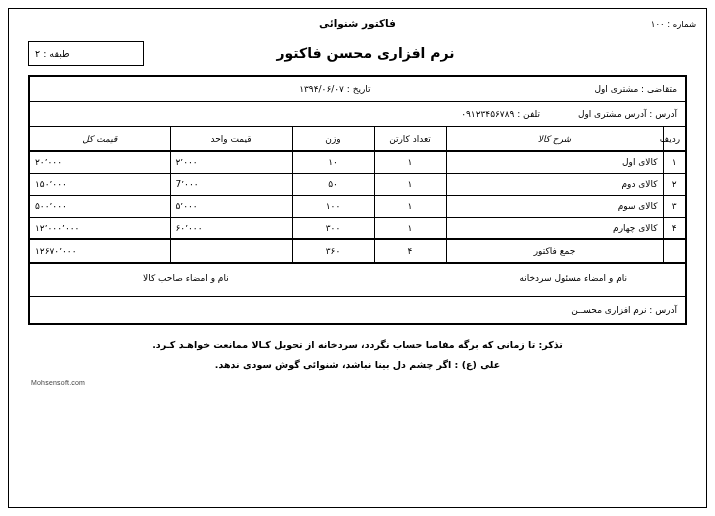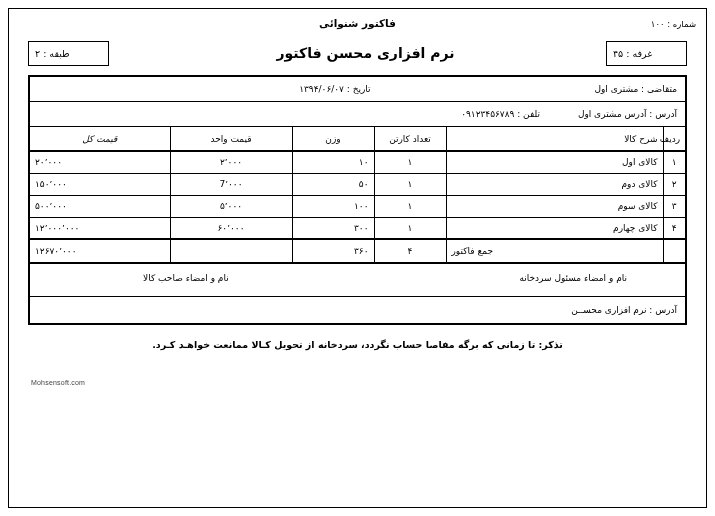--- a/index.html
+++ b/index.html
@@ -63,21 +63,21 @@
     top: 4px;
     text-align: center;
     font-size: 14px;
     font-weight: bold;
     letter-spacing: .3px;
     padding-left: 16px;
   }
   .corner-box {
     position: absolute;
     top: 0;
-    width: 81px;
+    width: 116px;
     height: 25px;
     border: 1px solid #000;
     font-size: 9.5px;
     display: flex;
     align-items: center;
     justify-content: flex-end;
     padding-left: 6px;
     padding-right: 6px;
   }
   .corner-box.right { right: 0; }
@@ -134,31 +134,31 @@
     height: 24px;
   }
   table.items tr td:first-child,
   table.items tr th:first-child { border-right: none; margin-top: 29px; }
   table.items tr td:last-child,
   table.items tr th:last-child { border-left: none; }
 
   .col-radif  { width: 22px;  text-align: center; }
   .col-desc   { width: auto;  text-align: right; }
   .col-carton { width: 72px;  text-align: center; }
-  .col-weight { width: 82px;  }
-  .col-unit   { width: 122px; text-align: center; padding-left: 22px; }
+  .col-weight { width: 82px;  text-align: center; }
+  .col-unit   { width: 122px; text-align: left; padding-left: 22px; }
   .col-total  { width: 140px; text-align: left; padding-left: 22px; }
 
   tr.total-row td {
     border-top: 2px solid #000;
     border-bottom: 2px solid #000;
     height: 24px;
   }
   tr.total-row td.label-cell {
-    text-align: left;
+    text-align: center;
   }
 
   .words-row {
     border-bottom: 2px solid #000;
     height: 26px;
     text-align: center;
     font-size: 9px;
     line-height: 26px;
   }
   .sign-row {
@@ -211,23 +211,20 @@
 <body>
 
 <div id="page">
 
   <div class="top-strip">
     <div class="doc-number">شماره : ۱۰۰</div>
     <div class="main-title">فاکتور شنوائی</div>
   </div>
 
   <div class="header-band">
-    <div class="corner-box right">
-      <span>غرفه : ۴۵</span>
-    </div>
     <div class="brand-title">نرم افزاری محسن  فاکتور</div>
     <div class="corner-box left">
       <span>طبقه : ۲</span>
     </div>
   </div>
 
   <div class="invoice-box">
 
     <div class="row-line">
       <span class="cell-right">متقاضی : مشتری اول</span>
@@ -236,21 +233,21 @@
 
     <div class="row-line">
       <span class="cell-right">آدرس : آدرس مشتری اول</span>
       <span class="cell-right" style="right:145px;">تلفن :  ۰۹۱۲۳۴۵۶۷۸۹</span>
     </div>
 
     <table class="items">
       <thead>
         <tr>
           <th class="col-radif">ردیف</th>
-          <th class="col-desc" style="text-align:right;">شرح کالا</th>
+          <th class="col-desc" style="text-align:center;font-style:italic;">شرح کالا</th>
           <th class="col-carton">تعداد کارتن</th>
           <th class="col-weight">وزن</th>
           <th class="col-unit" style="text-align:center;padding-left:5px;">قیمت واحد</th>
           <th class="col-total" style="text-align:center;padding-left:5px;font-style:italic;">قیمت کل</th>
         </tr>
       </thead>
       <tbody>
         <tr>
           <td class="col-radif">۱</td>
           <td class="col-desc">کالای اول</td>
@@ -302,15 +299,16 @@
 
     <div class="addr-row">
       <span class="cell-right">آدرس : نرم افزاری محســن</span>
     </div>
   </div>
 
   <div class="watermark">Mohsensoft.com</div>
 
   <div class="footer-notes">
     <div class="note">تذکر: تا زمانی که برگه مفاصا حساب نگردد، سردخانه از تحویل کـالا ممانعت خواهـد کـرد.</div>
+    <div class="note">علی (ع) : اگر چشم دل بینا نباشد، شنوائی گوش سودی ندهد.</div>
   </div>
 
 </div>
 
 </body></html>

